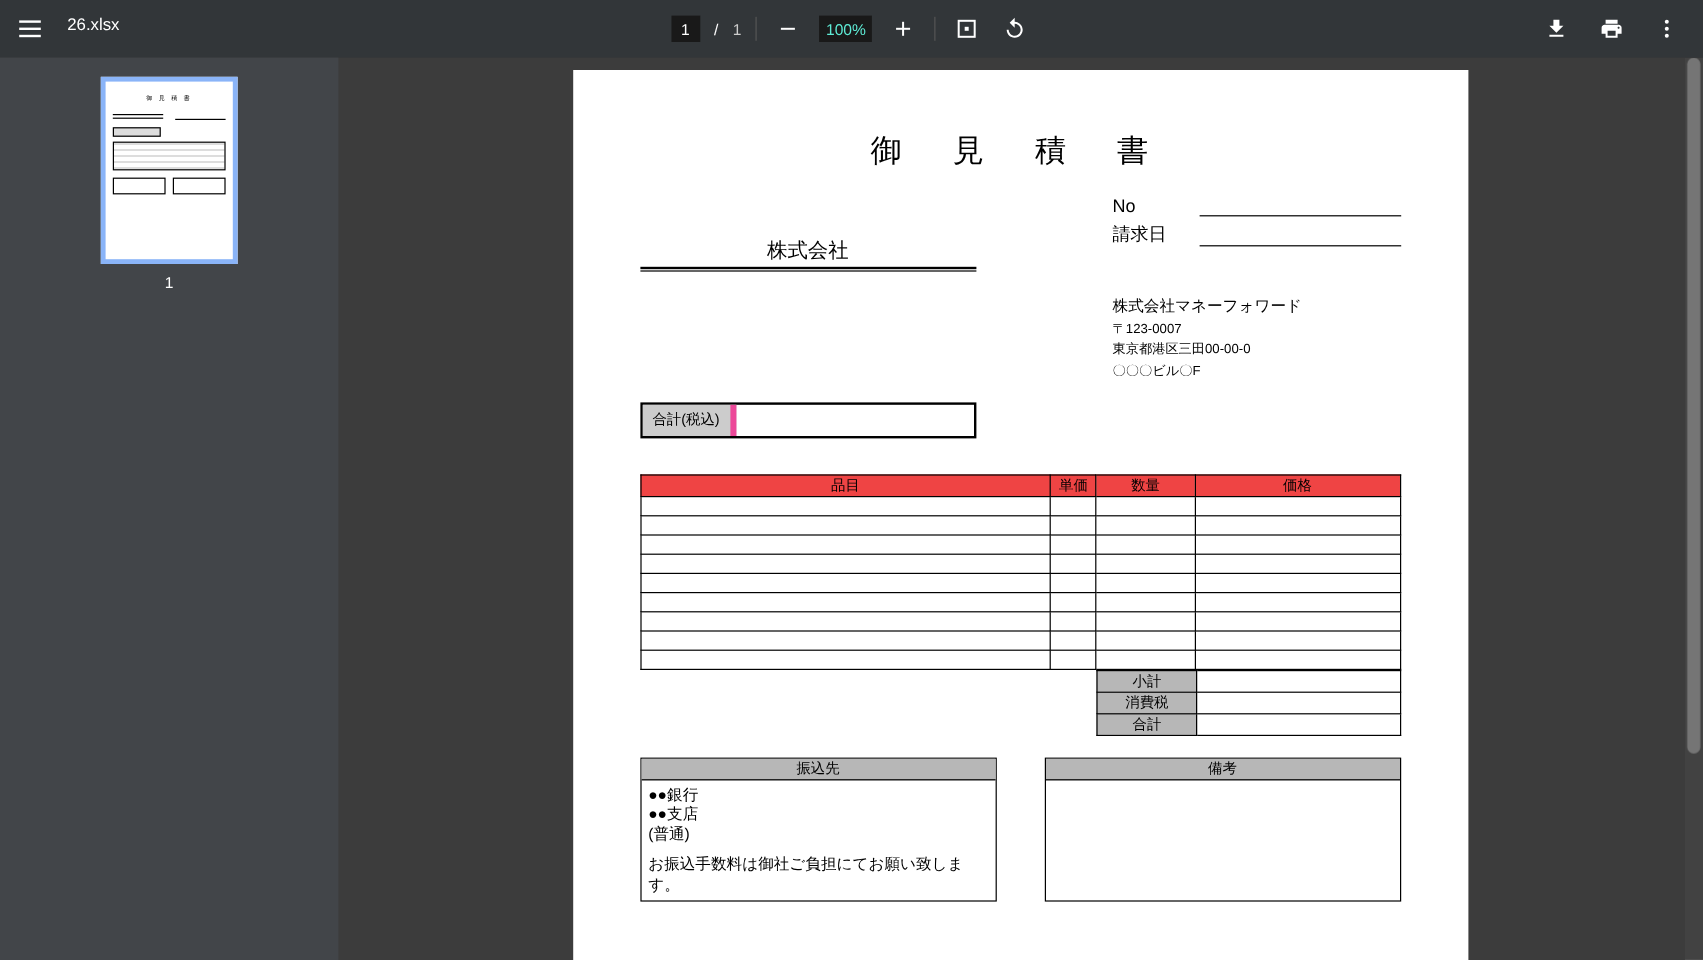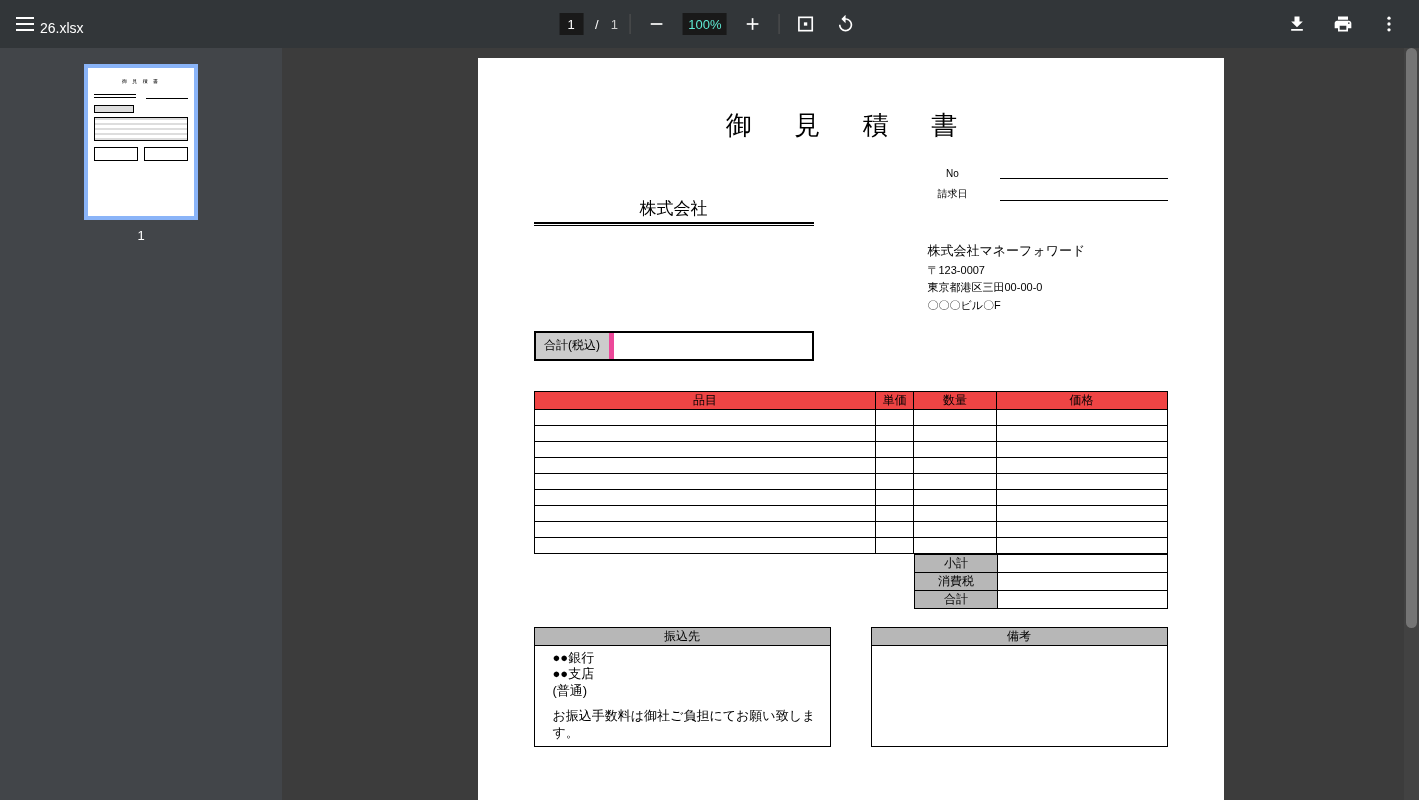--- a/index.html
+++ b/index.html
@@ -1,20 +1,20 @@
 <!DOCTYPE html>
 <html><head>
 <meta charset="utf-8">
 <style>
   * { box-sizing: border-box; margin: 0; padding: 0; }
   body { font-family: Arial, sans-serif; background: #3c3c3c; overflow: hidden; width: 1419px; height: 800px; }
   
   
   .toolbar { position: absolute; top: 0; left: 0; right: 0; height: 48px; background: #323639; display: flex; align-items: center; color: #fff; font-size: 13px; }
-  .toolbar-left { display: flex; align-items: flex-end; padding-left: 16px; }
+  .toolbar-left { display: flex; align-items: flex-start; gap: 16px; padding-left: 16px; }
   .menu-icon { width: 24px; height: 24px; cursor: pointer; display: flex; flex-direction: column; justify-content: center; gap: 4px; }
   .menu-icon span { display: block; height: 2px; background: #fff; width: 18px; }
   .file-name { font-size: 14px; }
   .toolbar-center { position: absolute; left: 50%; transform: translateX(-50%); display: flex; align-items: center; gap: 12px; }
   .page-input { background: #191919; color: #fff; border: none; width: 24px; height: 22px; text-align: center; font-size: 13px; }
   .page-total { color: #ccc; }
   .divider { width: 1px; height: 20px; background: #555; }
   .tb-btn { width: 28px; height: 28px; display: flex; align-items: center; justify-content: center; cursor: pointer; color: #fff; }
   .zoom-input { background: #191919; color: #5eead4; border: none; width: 44px; height: 22px; text-align: center; font-size: 13px; }
   .toolbar-right { position: absolute; right: 16px; display: flex; align-items: center; gap: 18px; }
@@ -34,21 +34,21 @@
   
   
   .main { position: absolute; top: 48px; left: 282px; right: 0; bottom: 0; overflow: auto; display: flex; justify-content: center; }
   .page { width: 746px; min-height: 1000px; background: #fff; margin-top: 10px; position: relative; padding: 50px 56px 40px 56px; font-size: 12px; color: #000; }
   
   .doc-title { text-align: center; font-size: 26px; letter-spacing: 18px; font-weight: normal; margin-bottom: 20px; font-family: "MS Gothic", serif; }
   
   .top-section { display: flex; justify-content: space-between; margin-bottom: 16px; }
   .top-right-meta { width: 240px; }
   .meta-row { display: flex; align-items: flex-end; margin-bottom: 6px; }
-  .meta-label { width: 50px; text-align: center; margin-right: 22px; font-size: 10px; }
+  .meta-label { width: 50px; text-align: left; margin-right: 22px; font-size: 15px; }
   .meta-line { flex: 1; border-bottom: 1px solid #000; height: 16px; }
   
   .client-block { width: 280px; margin-top: 34px; }
   .client-name { font-size: 17px; text-align: center; border-bottom: 2px solid #000; padding-bottom: 2px; }
   .client-underline { border-bottom: 1px solid #000; margin-top: 1px; }
   .client-detail { font-size: 11px; margin-top: 4px; padding-left: 78px; line-height: 1.5; }
   
   .company-block { font-size: 11px; margin-top: 40px; line-height: 1.6; width: 240px; }
   .company-name { font-size: 13px; }
   
@@ -65,21 +65,21 @@
   .col-price { width: 27%; }
   .items-table .body-row td { height: 16px; }
   
   .summary-table { border-collapse: collapse; margin-left: auto; width: 40%; }
   .summary-table td { border: 1px solid #000; height: 16px; font-size: 12px; text-align: center; }
   .summary-table .sum-label { background: #b7b7b7; width: 33%; }
   
   .bottom-section { display: flex; gap: 40px; margin-top: 18px; }
   .bottom-box { border: 1px solid #000; flex: 1; }
   .bottom-header { background: #b7b7b7; text-align: center; border-bottom: 1px solid #000; font-size: 12px; height: 18px; }
-  .bottom-body { padding: 4px 6px; font-size: 13px; min-height: 98px; line-height: 1.3; margin-left: 12px; }
+  .bottom-body { padding: 4px 6px; font-size: 13px; min-height: 98px; line-height: 1.3; }
   
   .scrollbar-v { position: absolute; right: 0; top: 48px; bottom: 0; width: 15px; background: #424242; }
   .scrollbar-thumb { position: absolute; top: 0; right: 2px; width: 11px; height: 580px; background: #757575; border-radius: 6px; }
   
   svg { width: 20px; height: 20px; fill: currentColor; }
 </style>
 </head>
 <body>
 
 <div class="toolbar">

